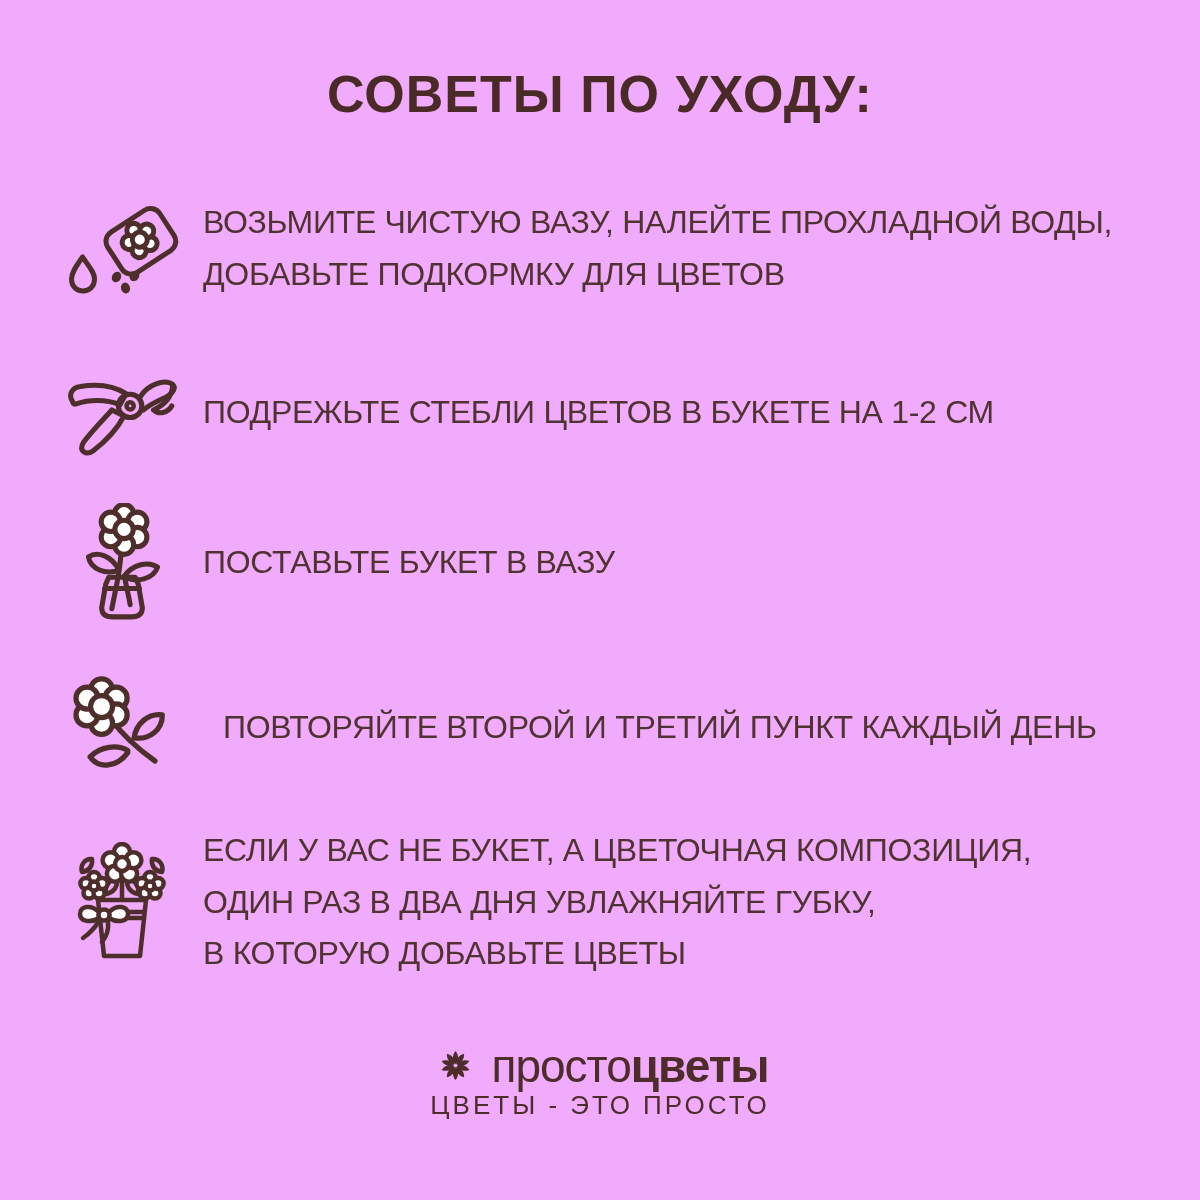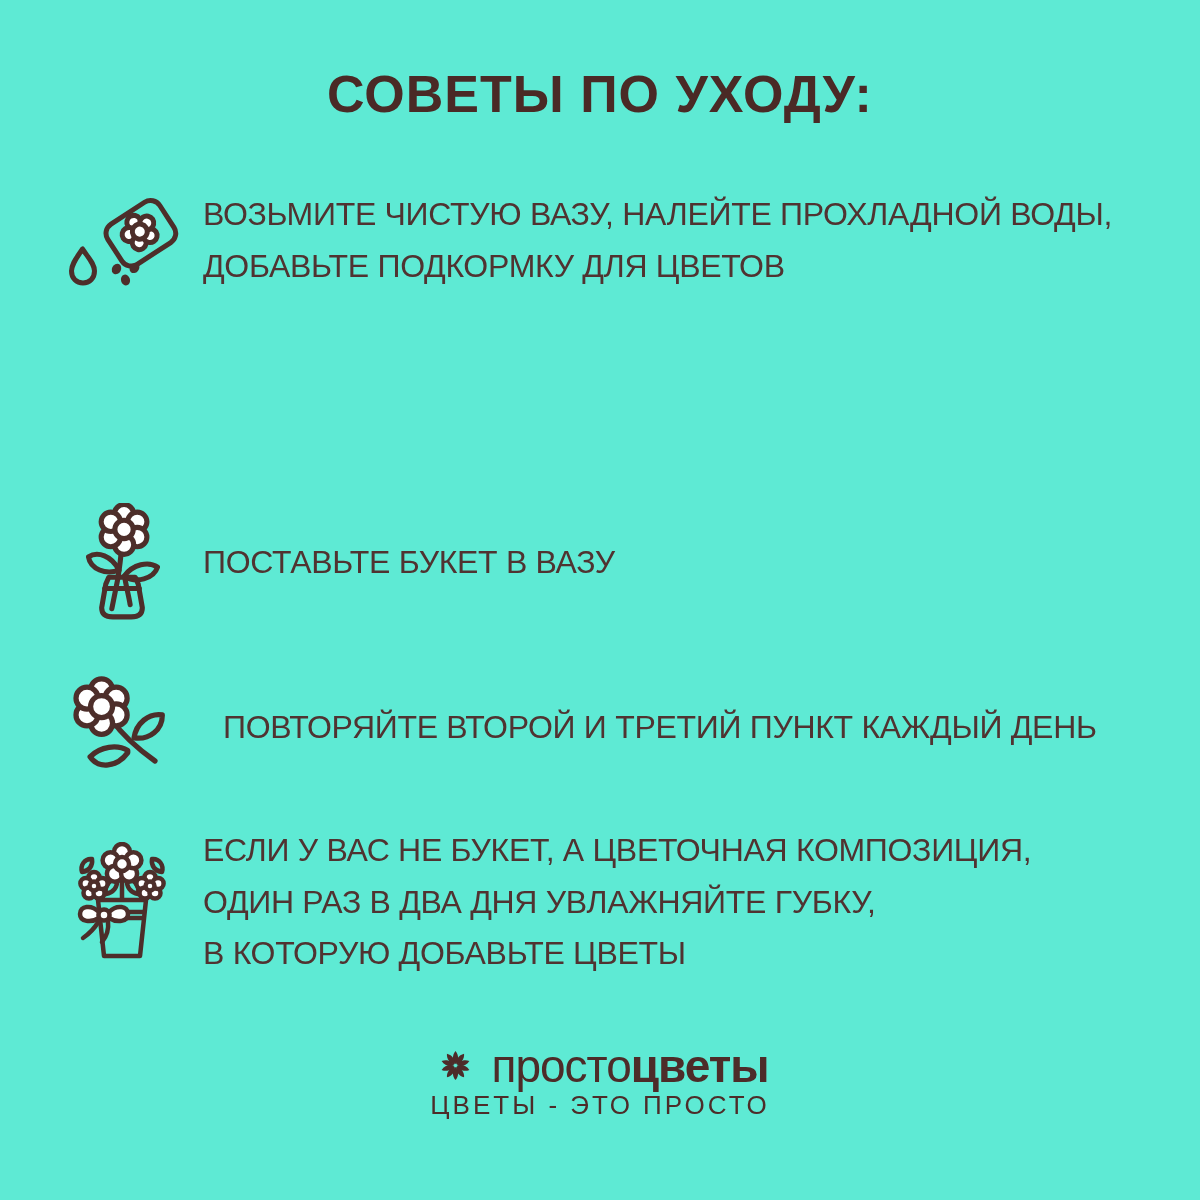--- a/index.html
+++ b/index.html
@@ -1,19 +1,19 @@
 <!DOCTYPE html>
 <html><head>
 <meta charset="utf-8">
 <style>
   html,body{margin:0;padding:0;background:#ffffff;}
   .page{
     position:relative;
     width:1200px;height:1200px;
-    background:#5eead4;
+    background:#f0abfc;
     font-family:"Liberation Sans", sans-serif;
     overflow:hidden;
   }
   .title{
     position:absolute;top:64px;left:0;width:100%;
     text-align:center;
     font-size:52px;font-weight:700;letter-spacing:1px;
     color:#4a2a26;
   }
   .tip{
@@ -24,21 +24,21 @@
     width:130px;flex:0 0 130px;
     display:flex;align-items:center;justify-content:center;
   }
   .tip-text{
     margin-left:16px;
     font-size:32px;font-weight:300;letter-spacing:-0.3px;
     line-height:1.62;
     color:#503331;
   }
   .tip-text .line{display:block;white-space:nowrap;}
-  .tip1{top:176px;height:130px;}
+  .tip1{top:184px;height:130px;}
   .tip2{top:350px;height:125px;}
   .tip3{top:498px;height:130px;align-items:center;}
   .tip4{top:663px;height:130px;gap:20px;}
   .tip5{top:815px;height:175px;}
   .footer{
     position:absolute;top:1042px;left:0;width:100%;
     display:flex;flex-direction:column;align-items:center;
   }
   .brand-row{display:flex;align-items:center;gap:13px;}
   .brand-text{
@@ -79,20 +79,35 @@
           <ellipse cx="75" cy="77" rx="4.5" ry="5.5" transform="rotate(40 75 77)"></ellipse>
         </g>
       </svg>
     </div>
     <div class="tip-text">
       <span class="line">ВОЗЬМИТЕ ЧИСТУЮ ВАЗУ, НАЛЕЙТЕ ПРОХЛАДНОЙ ВОДЫ,</span>
       <span class="line">ДОБАВЬТЕ ПОДКОРМКУ ДЛЯ ЦВЕТОВ</span>
     </div>
   </div>
 
+  <div class="tip tip2">
+    <div class="tip-icon">
+      <svg width="124" height="98" viewBox="0 0 122 96" fill="none" stroke="#4d2e2a" stroke-width="5" stroke-linecap="round" stroke-linejoin="round">
+        <path d="M12 36 C 8 30, 12 23, 20 22 C 38 19, 54 22, 65 29 L 59 40 C 45 34, 28 35, 16 39 C 13 40, 13 38, 12 36 Z"></path>
+        <circle cx="69" cy="41" r="11.5"></circle>
+        <circle cx="69" cy="41" r="3.5" stroke-width="4.5"></circle>
+        <path d="M79 32 C 86 20, 103 14, 111 20 C 114 23, 112 28, 105 32 C 96 36, 88 40, 82 45"></path>
+        <path d="M111 21 C 110 32, 103 40, 92 45 C 97 50, 106 48, 110 41"></path>
+        <path d="M63 51 C 56 64, 46 75, 33 85 C 26 90, 18 86, 23 77 C 31 66, 42 55, 51 45 Z"></path>
+      </svg>
+    </div>
+    <div class="tip-text">
+      <span class="line">ПОДРЕЖЬТЕ СТЕБЛИ ЦВЕТОВ В БУКЕТЕ НА 1-2 СМ</span>
+    </div>
+  </div>
 
   <div class="tip tip3">
     <div class="tip-icon">
       <svg width="102" height="120" viewBox="0 0 100 118" fill="none" stroke="#4d2e2a" stroke-width="5" stroke-linecap="round" stroke-linejoin="round">
         <path d="M50 40 C 49 52, 48 62, 46 73"></path>
         <path d="M47 66 C 40 52, 26 47, 17 53 C 19 65, 34 71, 47 66 Z"></path>
         <path d="M52 72 C 61 60, 76 57, 85 63 C 81 75, 64 79, 52 72 Z"></path>
         <circle cx="52" cy="11" r="9.5" fill="#fff"></circle>
         <circle cx="65" cy="18.5" r="9.5" fill="#fff"></circle>
         <circle cx="65" cy="33.5" r="9.5" fill="#fff"></circle>

